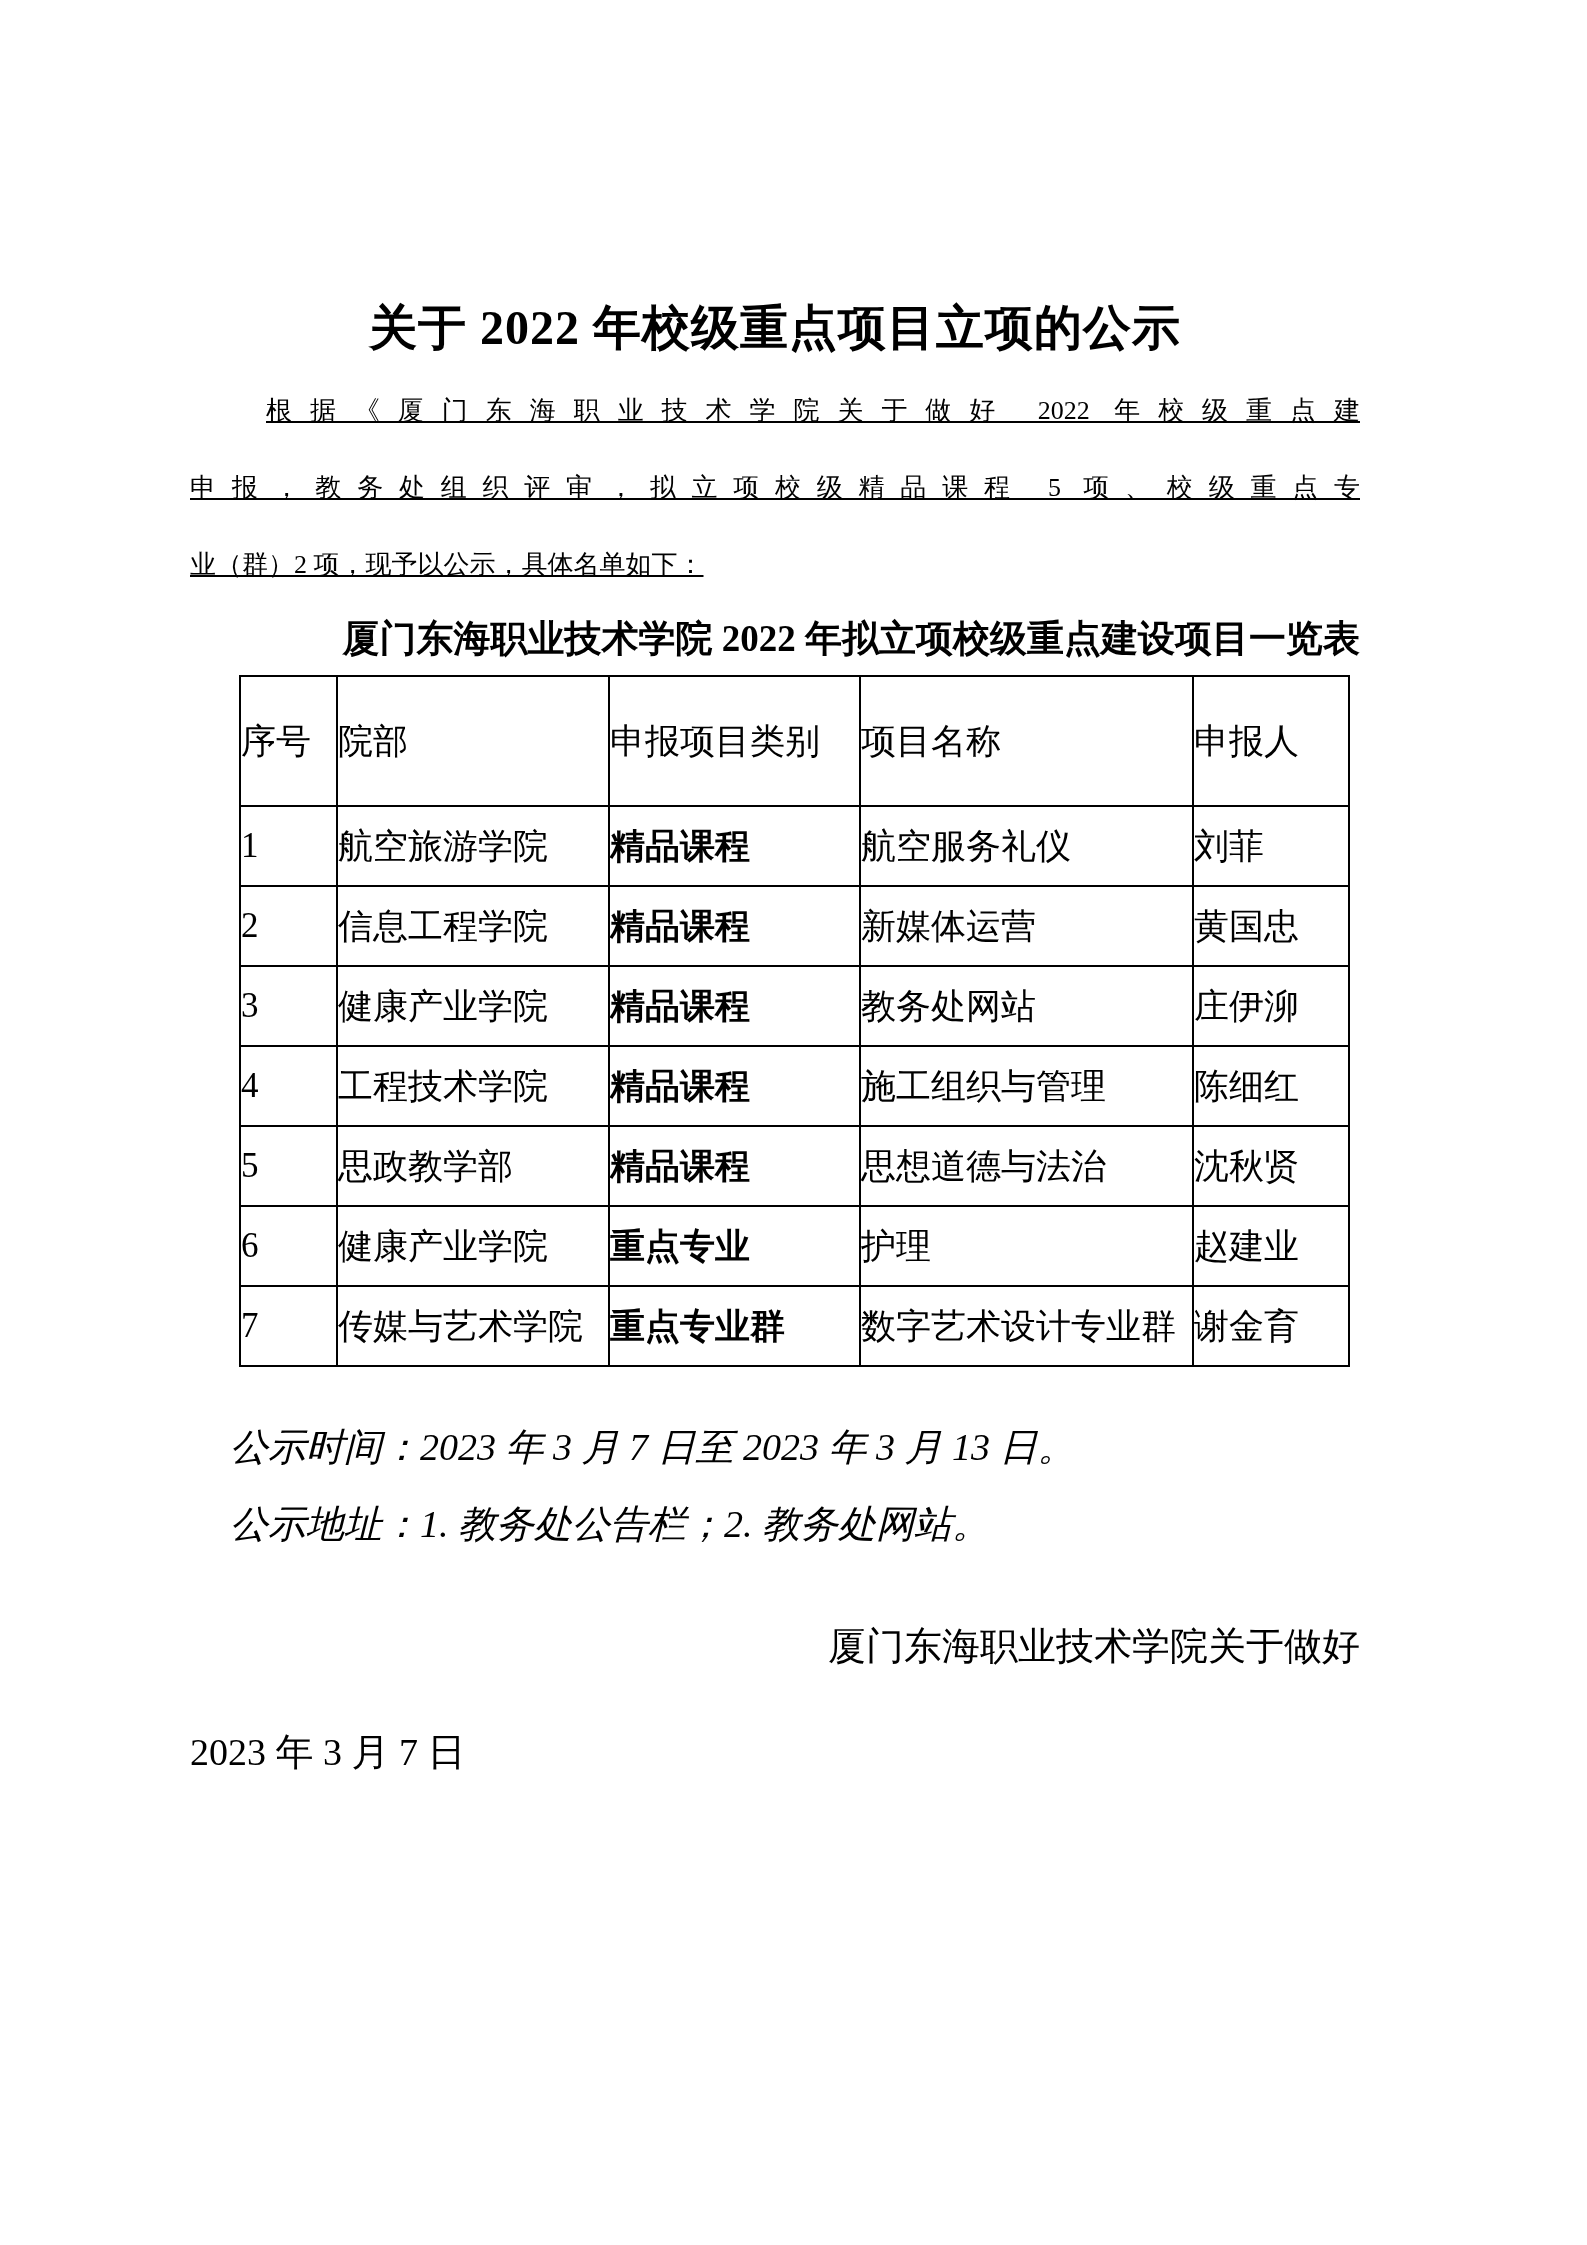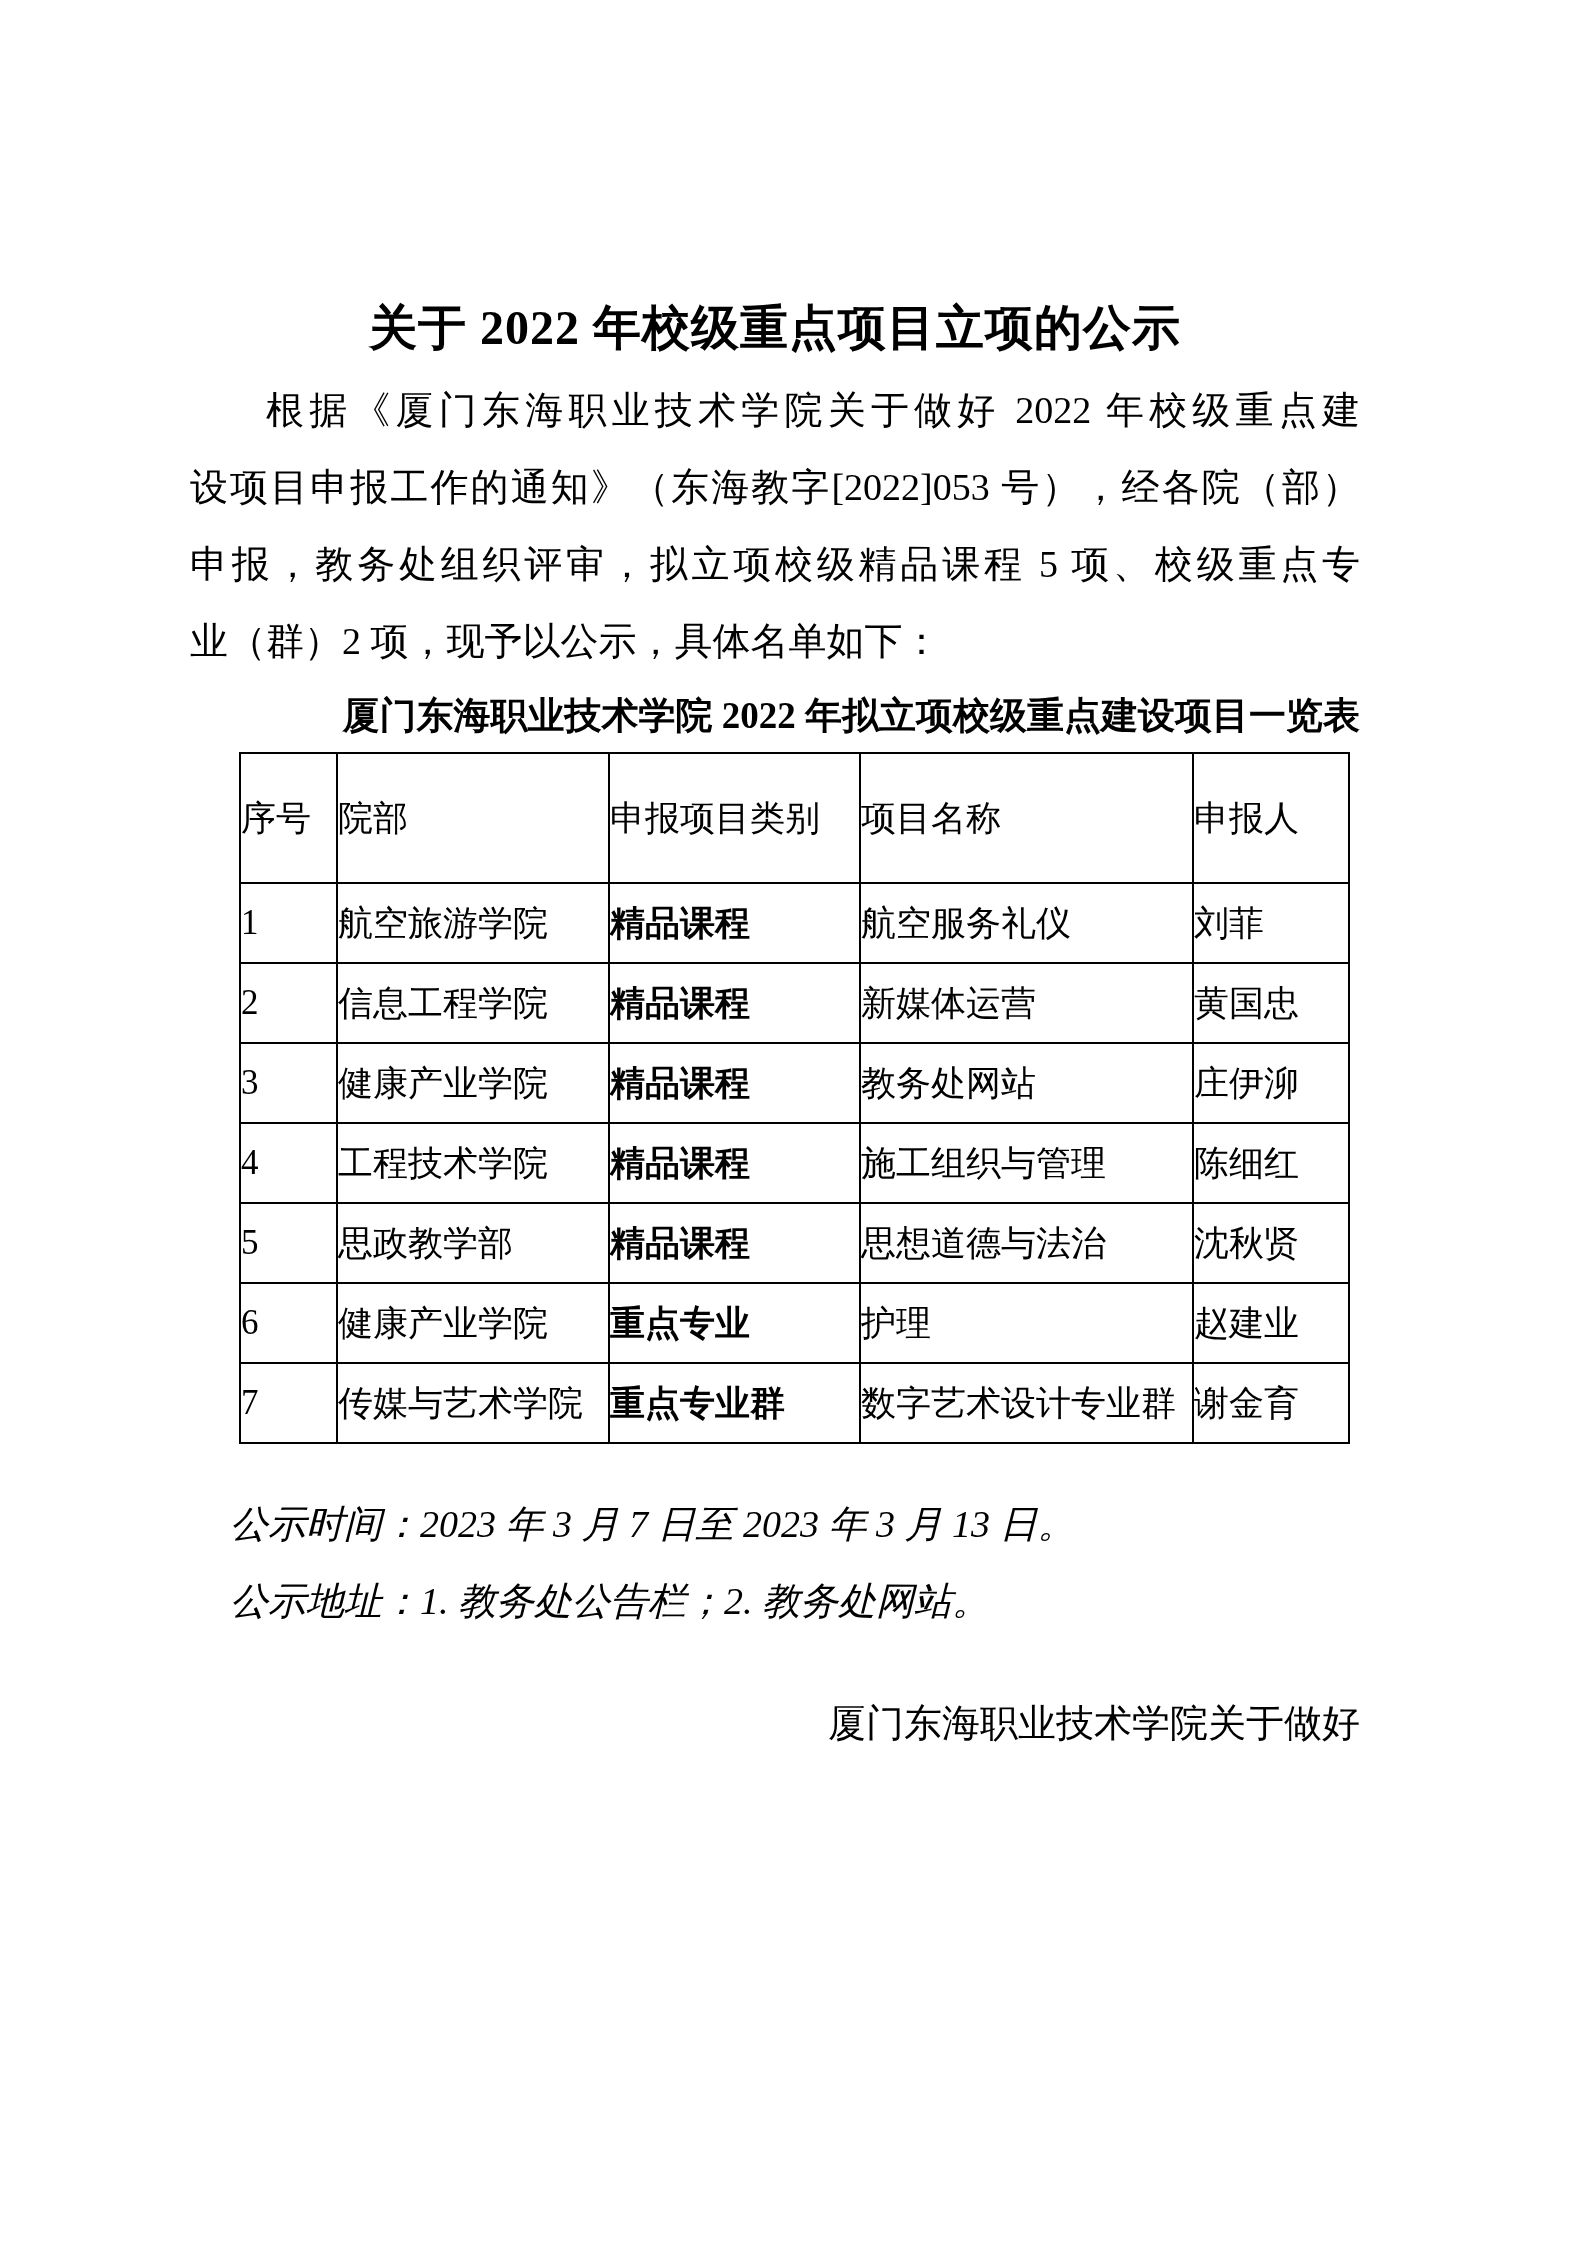--- a/index.html
+++ b/index.html
@@ -6,21 +6,21 @@
   .page {
     width:1587px; height:1795px; position:relative; overflow:hidden;
     background:#ffffff; color:#000000;
     font-family:"Liberation Serif","DejaVu Serif",serif;
   }
   .content { padding:0 227px 0 190px; }
   .doc-title {
     margin-top:300px; font-size:48px; font-weight:bold;
     text-align:center; line-height:56px; letter-spacing:1px;
   }
-  .para { margin-top:16px; font-size:38px; }
+  .para { margin-top:16px; font-size:26px;text-decoration:underline; }
   .para-line {
     line-height:77px; text-align:justify; text-align-last:justify;
   }
   .para-line.first { text-indent:76px; }
   .para-line.last { text-align-last:left; }
   .table-caption {
     margin-top:10px; font-size:37px; font-weight:bold;
     text-align:right; line-height:52px;
   }
   table.projects {
@@ -50,21 +50,20 @@
 </head>
 <body>
 
 <div class="page">
   <div class="content">
 
     <div class="doc-title">关于 2022 年校级重点项目立项的公示</div>
 
     <div class="para" id="paragraph">
         <div class="para-line first">根据《厦门东海职业技术学院关于做好 2022 年校级重点建</div>
-        <div class="para-line">设项目申报工作的通知》（东海教字[2022]053 号），经各院（部）</div>
         <div class="para-line">申报，教务处组织评审，拟立项校级精品课程 5 项、校级重点专</div>
         <div class="para-line last">业（群）2 项，现予以公示，具体名单如下：</div>
       </div>
 
     <div class="table-caption">厦门东海职业技术学院 2022 年拟立项校级重点建设项目一览表</div>
 
     <table class="projects" id="projects-table">
       <colgroup id="table-cols">
           <col style="width: 97px;">
           <col style="width: 272px;">

